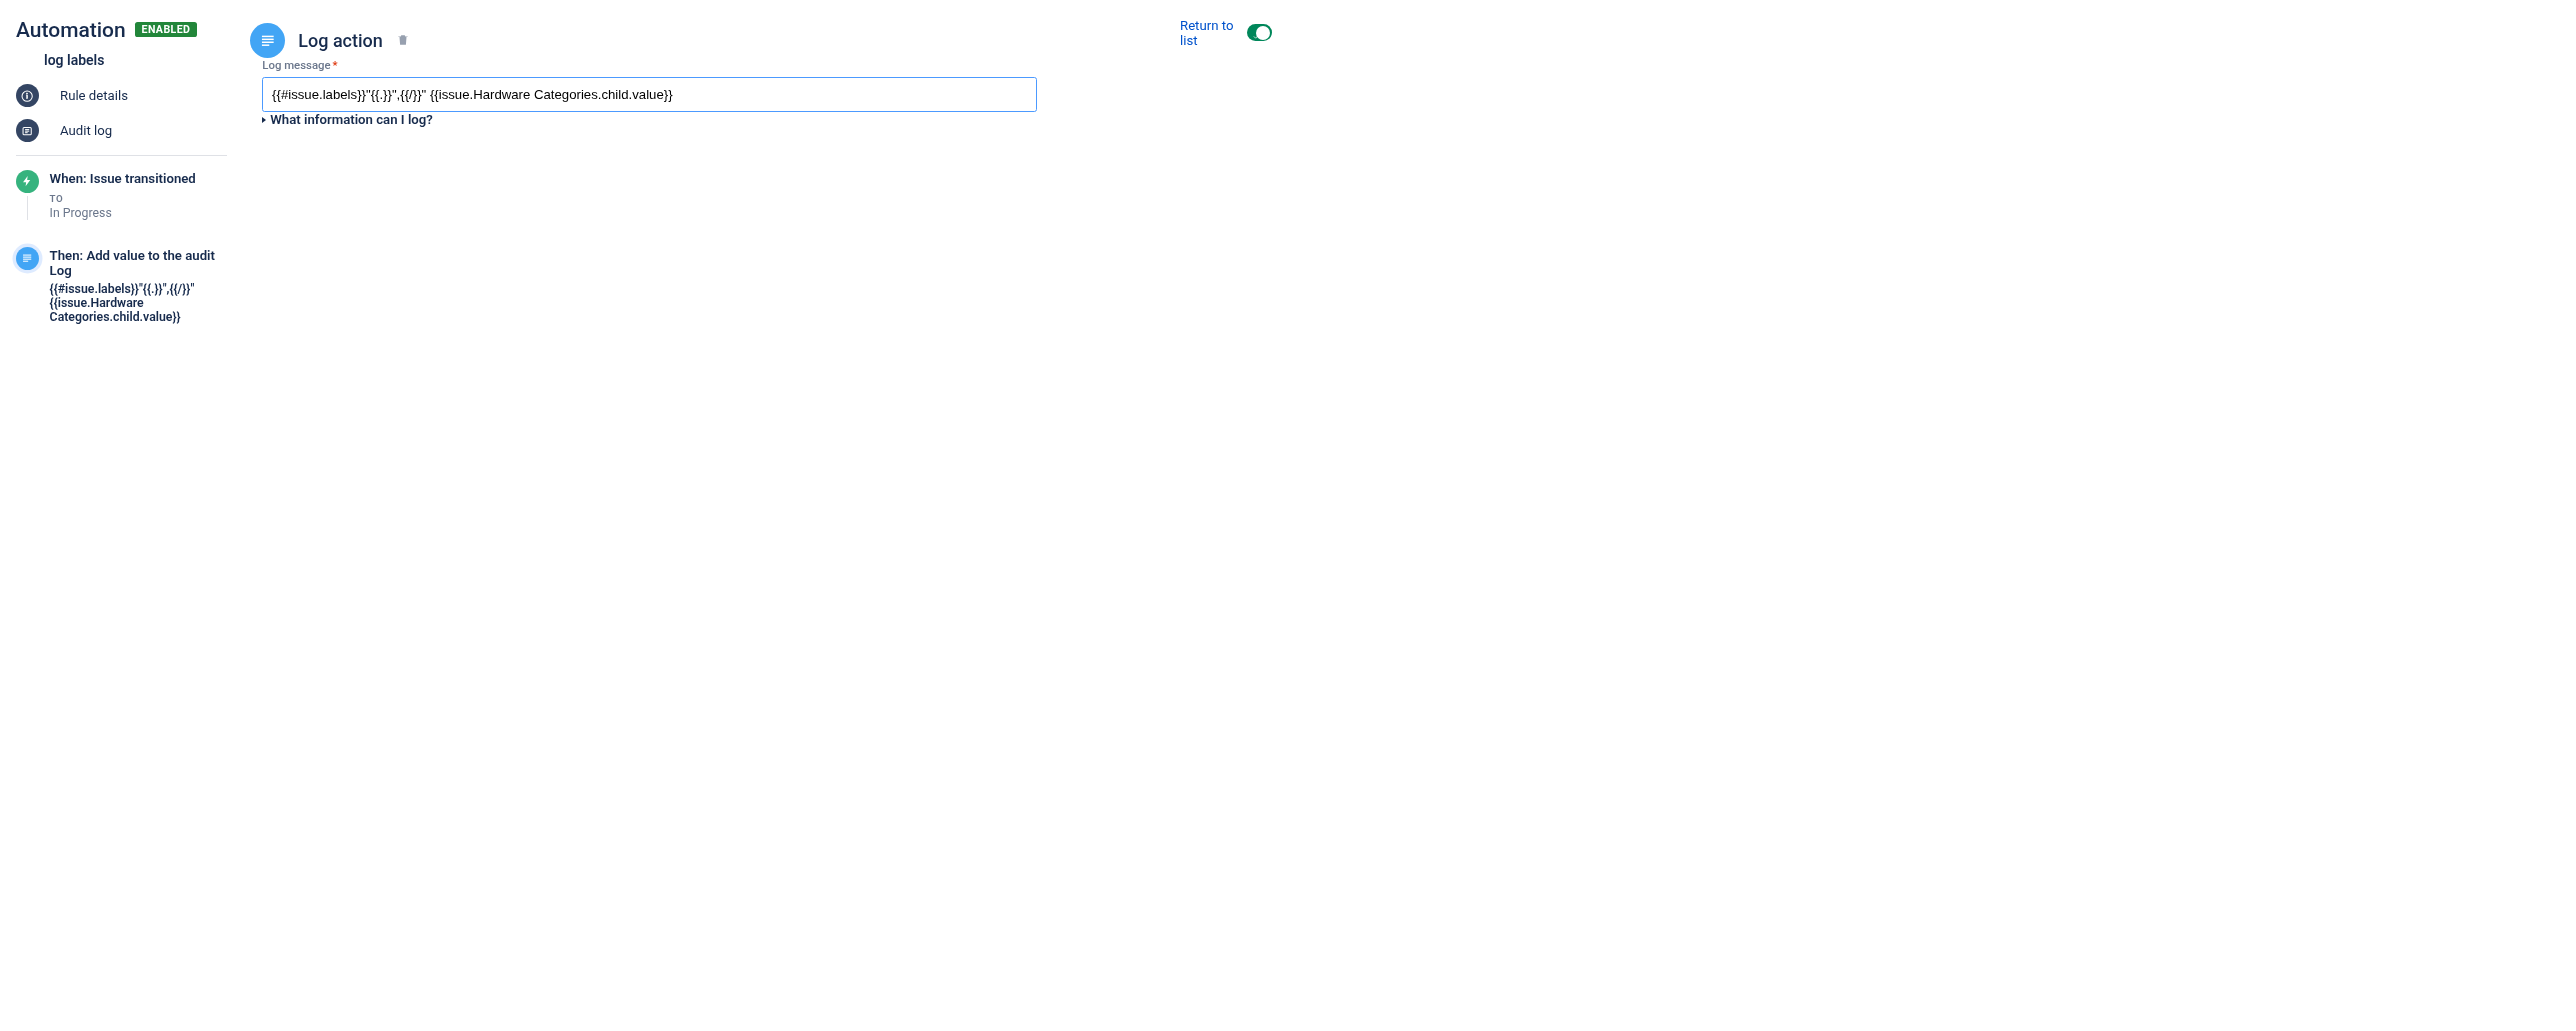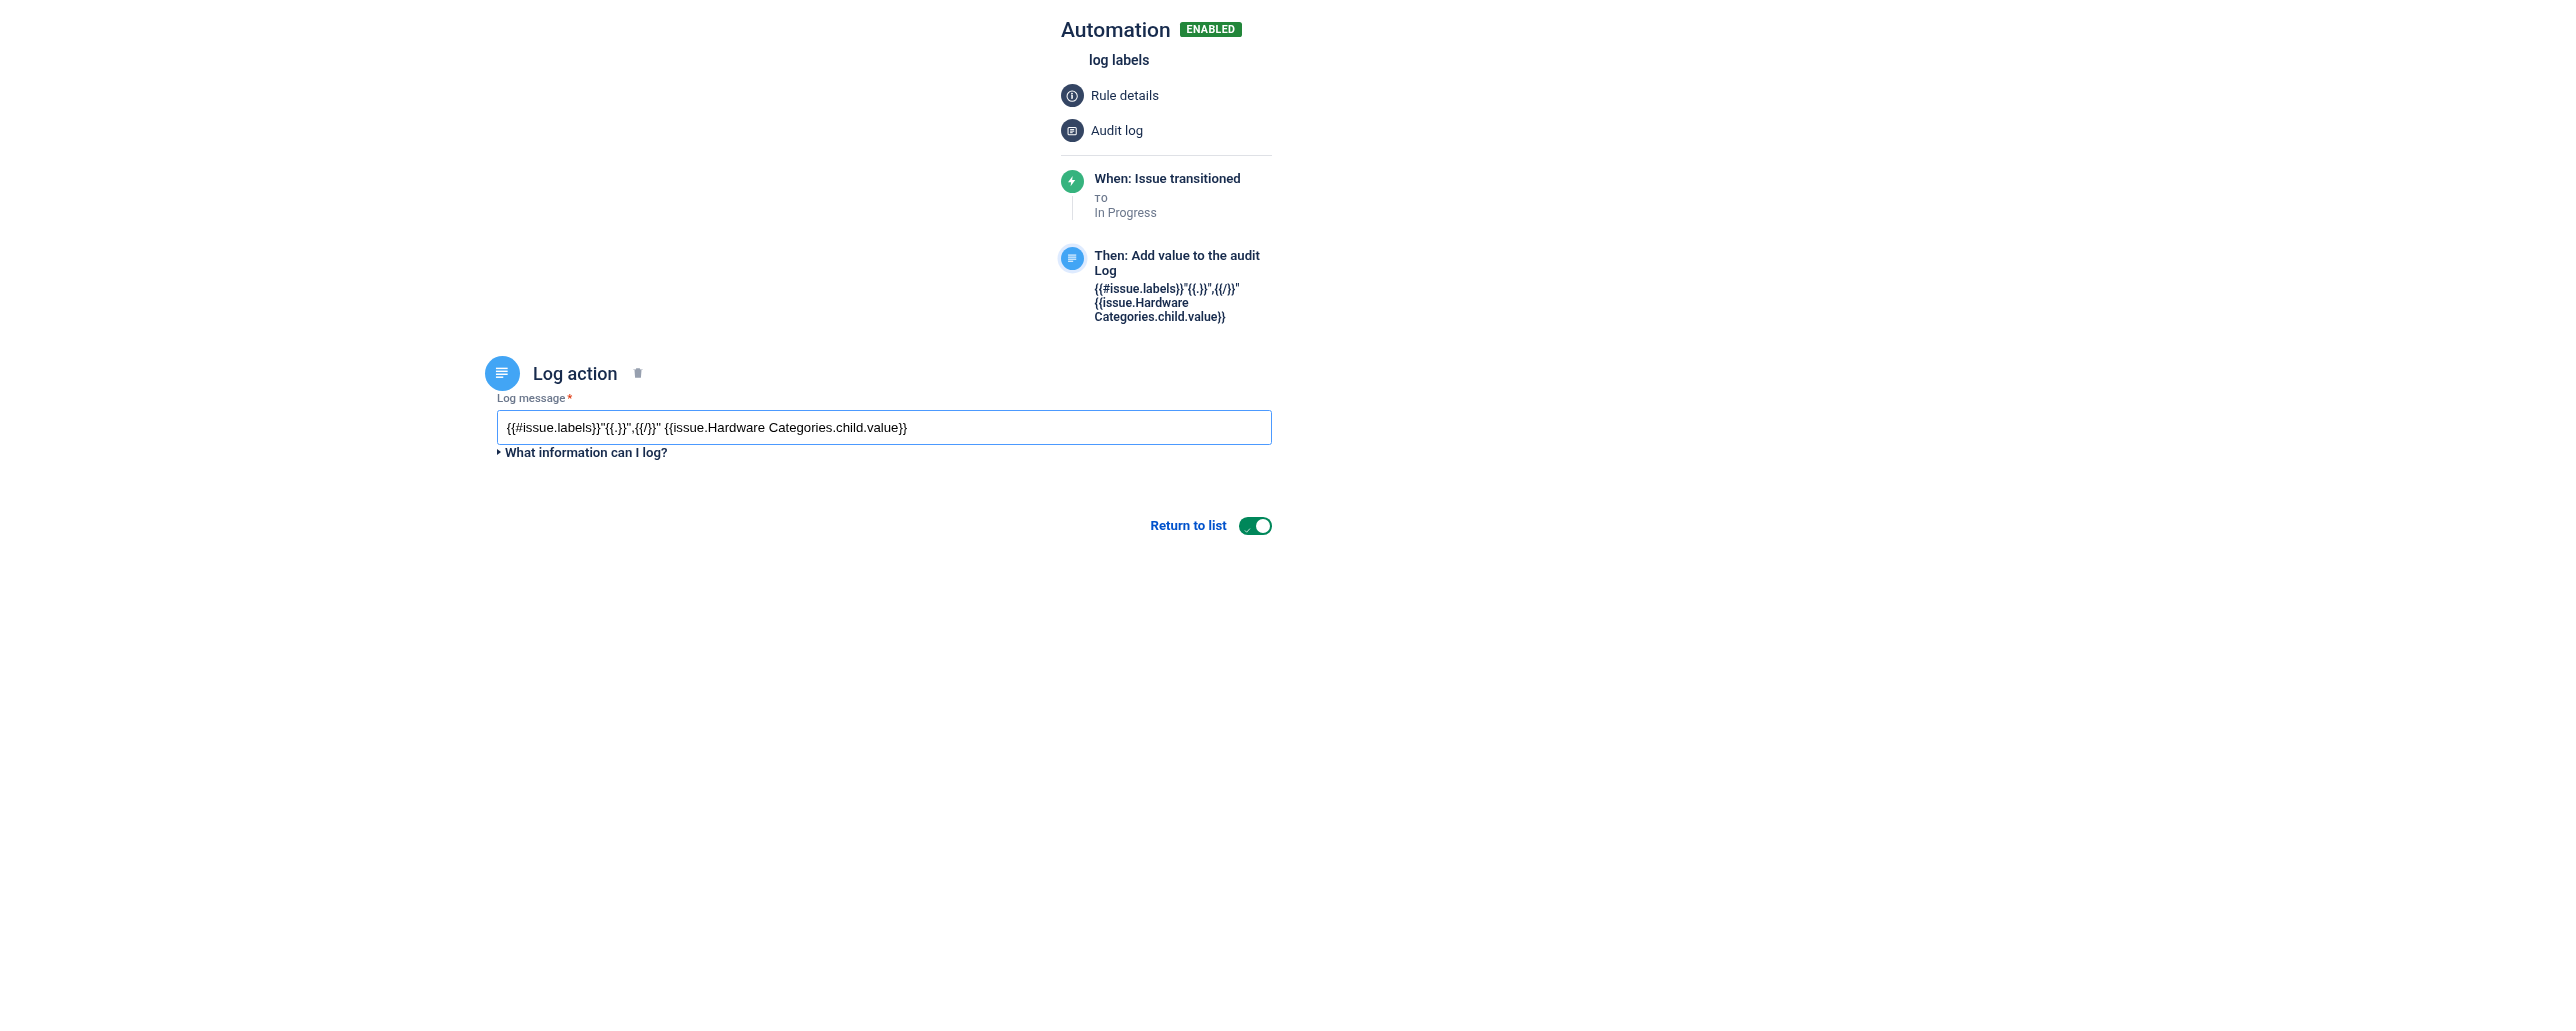--- a/index.html
+++ b/index.html
@@ -11,34 +11,34 @@
     --toggle-green:#00875A;
     --icon-blue:#42A5F5;
     --icon-navy:#344563;
     --icon-green:#57D9A3;
     --divider:#DFE1E6;
   }
   html,body{margin:0;padding:0;background:#fff;color:var(--ink);
     font-family:-apple-system,BlinkMacSystemFont,"Segoe UI",Roboto,Helvetica,Arial,sans-serif;}
   body{width:1288px;}
 
-  .wrap{display:flex;align-items:flex-end;padding:17.6px 16px 35px 16px;box-sizing:border-box;flex-direction:column;}
+  .wrap{display:flex;align-items:flex-start;padding:17.6px 16px 35px 16px;box-sizing:border-box;}
   .left{width:211px;flex:0 0 211px;}
   .right{flex:1;min-width:0;margin-left:23px;}
   .farright{flex:0 0 132px;display:flex;align-items:center;justify-content:flex-end;gap:12.3px;}
 
   
   .hdr{display:flex;align-items:center;gap:8.8px;margin-bottom:10.6px;}
   .hdr h1{font-size:21px;font-weight:500;margin:0;}
   .badge{background:var(--badge-green);color:#fff;border-radius:2.6px;font-size:10.6px;
     font-weight:700;letter-spacing:0.4px;padding:2.6px 7px 1.8px 7px;line-height:1;}
 
   .rule-name{font-size:14px;font-weight:600;margin:3.5px 0 16px 0;padding-left:28px;}
 
-  .navrow{display:flex;align-items:center;gap:7px;margin:0 0 12.3px 0;cursor:pointer;}
+  .navrow{display:flex;align-items:center;gap:21px;margin:0 0 12.3px 0;cursor:pointer;}
   .navrow .label{font-size:13.2px;}
   .navicon{width:23px;height:23px;border-radius:50%;background:var(--icon-navy);
     display:flex;align-items:center;justify-content:center;flex:0 0 23px;}
   .navicon svg{width:12.3px;height:12.3px;fill:#fff;stroke:#fff;}
 
   .hr{height:0.9px;background:var(--divider);margin:5.3px 0 14px 0;}
 
   .step{display:flex;gap:10.6px;position:relative;padding-bottom:26.4px;}
   .step .lane{width:23px;flex:0 0 23px;display:flex;flex-direction:column;align-items:center;}
   .step .lane::after{content:"";width:1.8px;background:var(--divider);flex:1;margin-top:3.5px;}
@@ -75,21 +75,21 @@
   .linkbtn{background:none;border:none;color:var(--link);font-size:13.2px;font-weight:500;
     padding:7px 8.8px;cursor:pointer;}
   .savebtn{background:#F4F5F7;border:none;color:#A5ADBA;font-size:13.2px;font-weight:500;
     padding:7px 12.3px;border-radius:2.6px;cursor:not-allowed;}
 
   .disclosure{display:flex;align-items:center;gap:4px;font-size:13.2px;font-weight:600;cursor:pointer;}
   .disclosure .chev{width:0;height:0;border-left:4.4px solid currentColor;
     border-top:3.5px solid transparent;border-bottom:3.5px solid transparent;}
 
   
-  .retlink{color:var(--link);font-size:13.2px;font-weight:700;text-decoration:none;margin-left:40px;}
+  .retlink{color:var(--link);font-size:13.2px;font-weight:400;text-decoration:none;margin-left:40px;}
   .toggle{width:33px;height:17.6px;border-radius:8.8px;background:var(--toggle-green);
     position:relative;cursor:pointer;display:flex;align-items:center;}
   .toggle .knob{width:14px;height:14px;border-radius:50%;background:#fff;position:absolute;right:1.8px;}
   .toggle .chk{position:absolute;left:4.4px;width:8.8px;height:8.8px;}
   .toggle .chk svg{width:8.8px;height:8.8px;stroke:#fff;fill:none;stroke-width:2;}
 </style>
 </head>
 <body>
 
 <div class="wrap">

